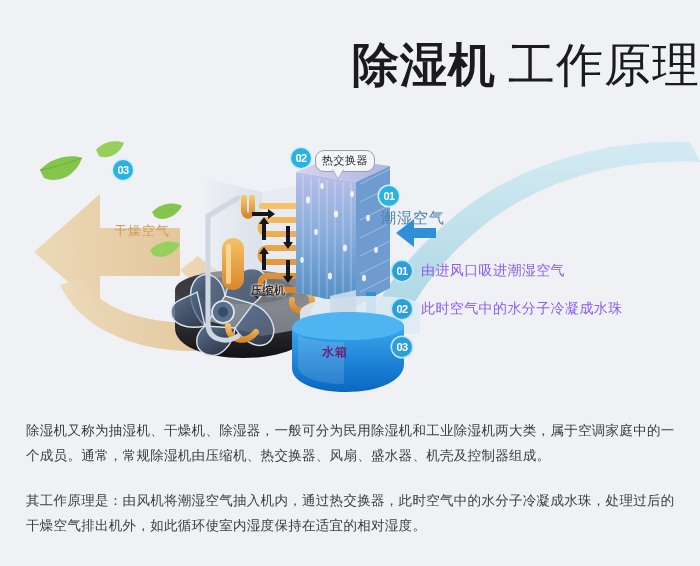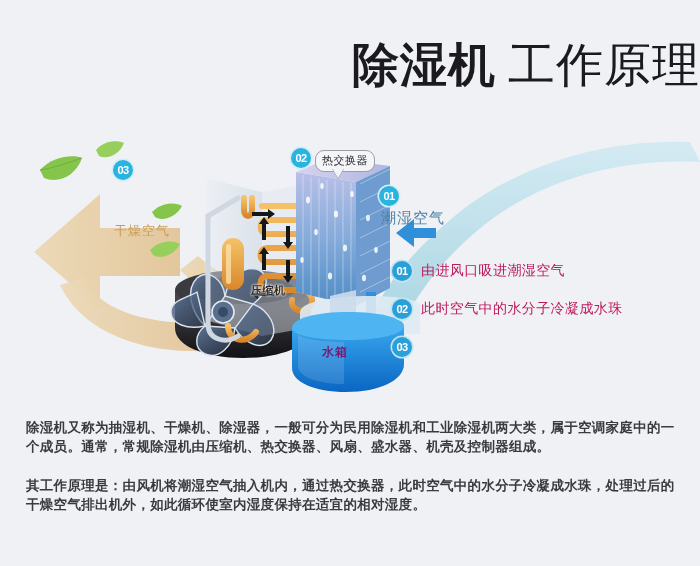--- a/index.html
+++ b/index.html
@@ -70,21 +70,21 @@
     font-size: 11px;
     font-weight: bold;
     line-height: 20px;
     text-align: center;
     flex: 0 0 auto;
     letter-spacing: -0.5px;
   }
   .legend-text {
     margin-left: 9px;
     font-size: 14px;
-    color: #be185d;
+    color: #8b5cf6;
     letter-spacing: 0.4px;
     white-space: nowrap;
   }
 
   
   .diag-badge {
     position: absolute;
     width: 20px;
     height: 20px;
     border-radius: 50%;
@@ -168,24 +168,23 @@
   
   #body-text {
     position: absolute;
     left: 26px;
     top: 418px;
     width: 655px;
   }
   .para {
     font-size: 13.5px;
     color: #3a3b40;
-    line-height: 19px;
+    line-height: 25px;
     letter-spacing: 0.3px;
     margin: 0 0 20px 0;
-    font-weight: bold;
   }
 </style>
 </head>
 <body>
 
 <div id="title-bar">
   <span class="title-strong">除湿机</span><span class="title-light">工作原理</span>
 </div>
 
 <div id="illustration">

